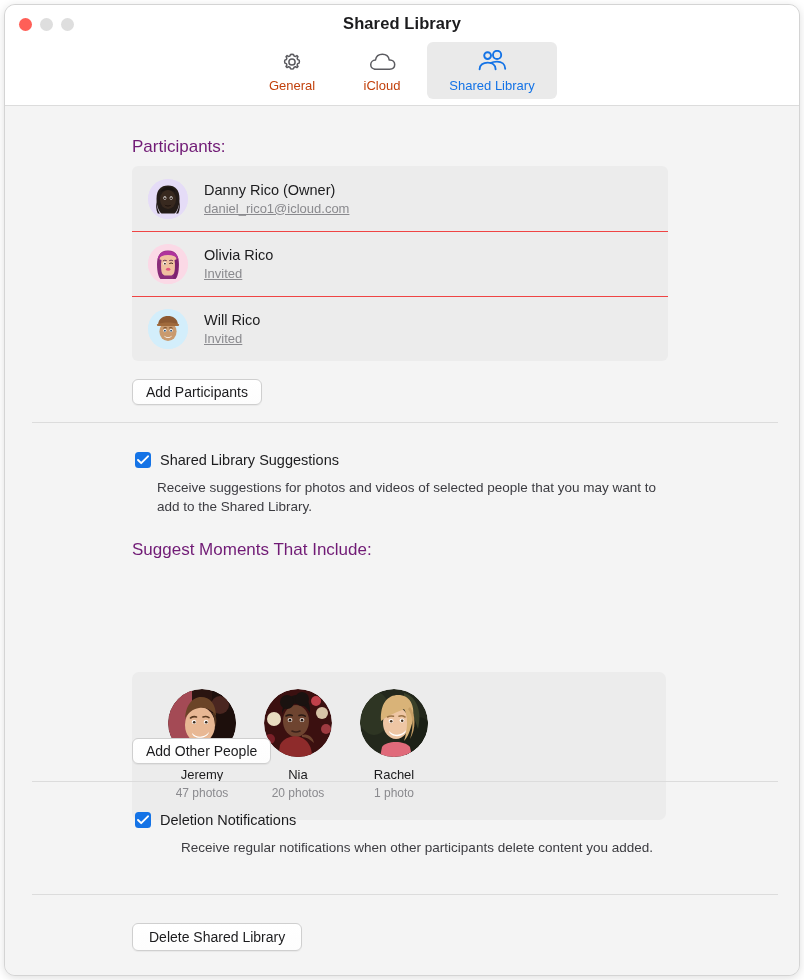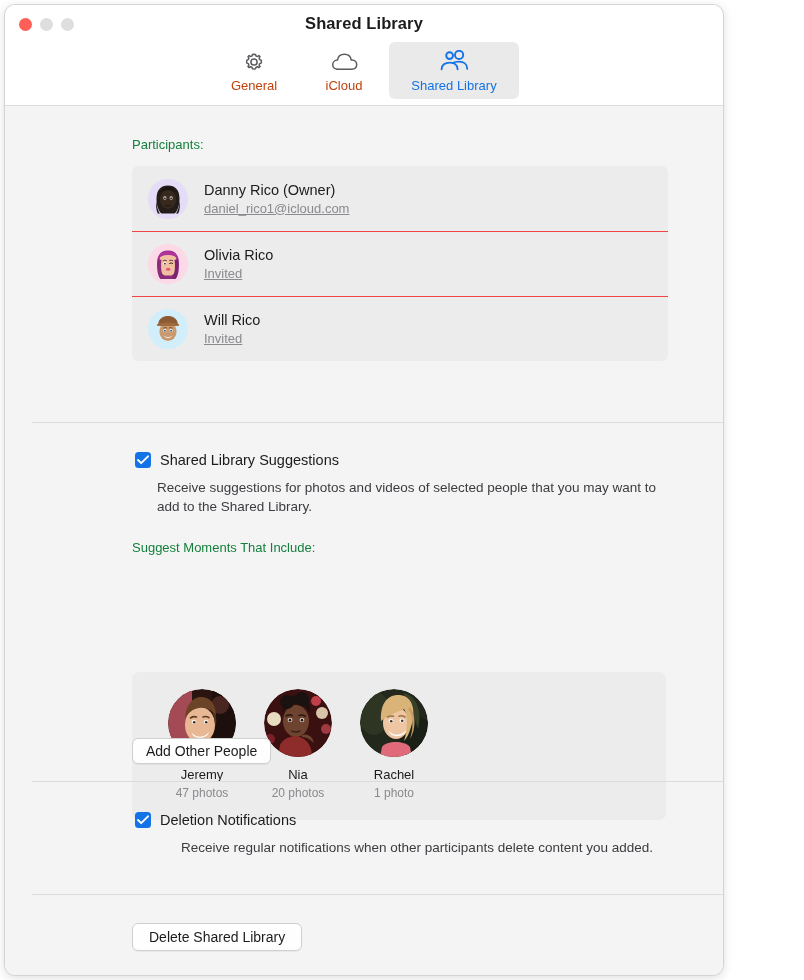--- a/index.html
+++ b/index.html
@@ -13,21 +13,21 @@
     font-family: "Liberation Sans", sans-serif;
     -webkit-font-smoothing: antialiased;
     overflow: hidden;
   }
 
   
   .window {
     position: absolute;
     left: 4px;
     top: 4px;
-    width: 720px;
+    width: 796px;
     height: 972px;
     background: #f4f4f4;
     border-radius: 11px;
     border: 1px solid #d4d4d4;
     box-sizing: border-box;
     box-shadow: 0 2px 10px rgba(0,0,0,0.13);
     overflow: hidden;
   }
 
   
@@ -109,22 +109,22 @@
   }
 
   
   .content {
     position: relative;
     height: 869px;
     background: #f4f4f4;
   }
 
   .label-heading {
-    font-size: 13px;
-    color: #15803d;
+    font-size: 17px;
+    color: #701a75;
     position: absolute;
   }
 
   
   .participants-box {
     position: absolute;
     left: 127px;
     top: 60px;
     width: 536px;
     background: #ececec;
@@ -384,20 +384,21 @@
           </svg>
         </span>
         <span class="participant-text">
           <span class="participant-name" style="display:block;">Will Rico</span>
           <span class="participant-sub" style="display:block;">Invited</span>
         </span>
       </div>
 
     </div>
 
+    <button class="btn" style="left:127px; top:273px;">Add Participants</button>
 
     <div class="separator" style="top:316px;"></div>
 
     <div class="checkbox-row" style="left:130px; top:345px;">
       <span class="checkbox">
         <svg width="12" height="10" viewBox="0 0 12 10">
             <path d="M1 5 L4.2 8.2 L11 1.3" stroke="#ffffff" stroke-width="1.9" fill="none" stroke-linecap="round" stroke-linejoin="round"></path>
           </svg>
       </span>
       <span class="checkbox-label">Shared Library Suggestions</span>

